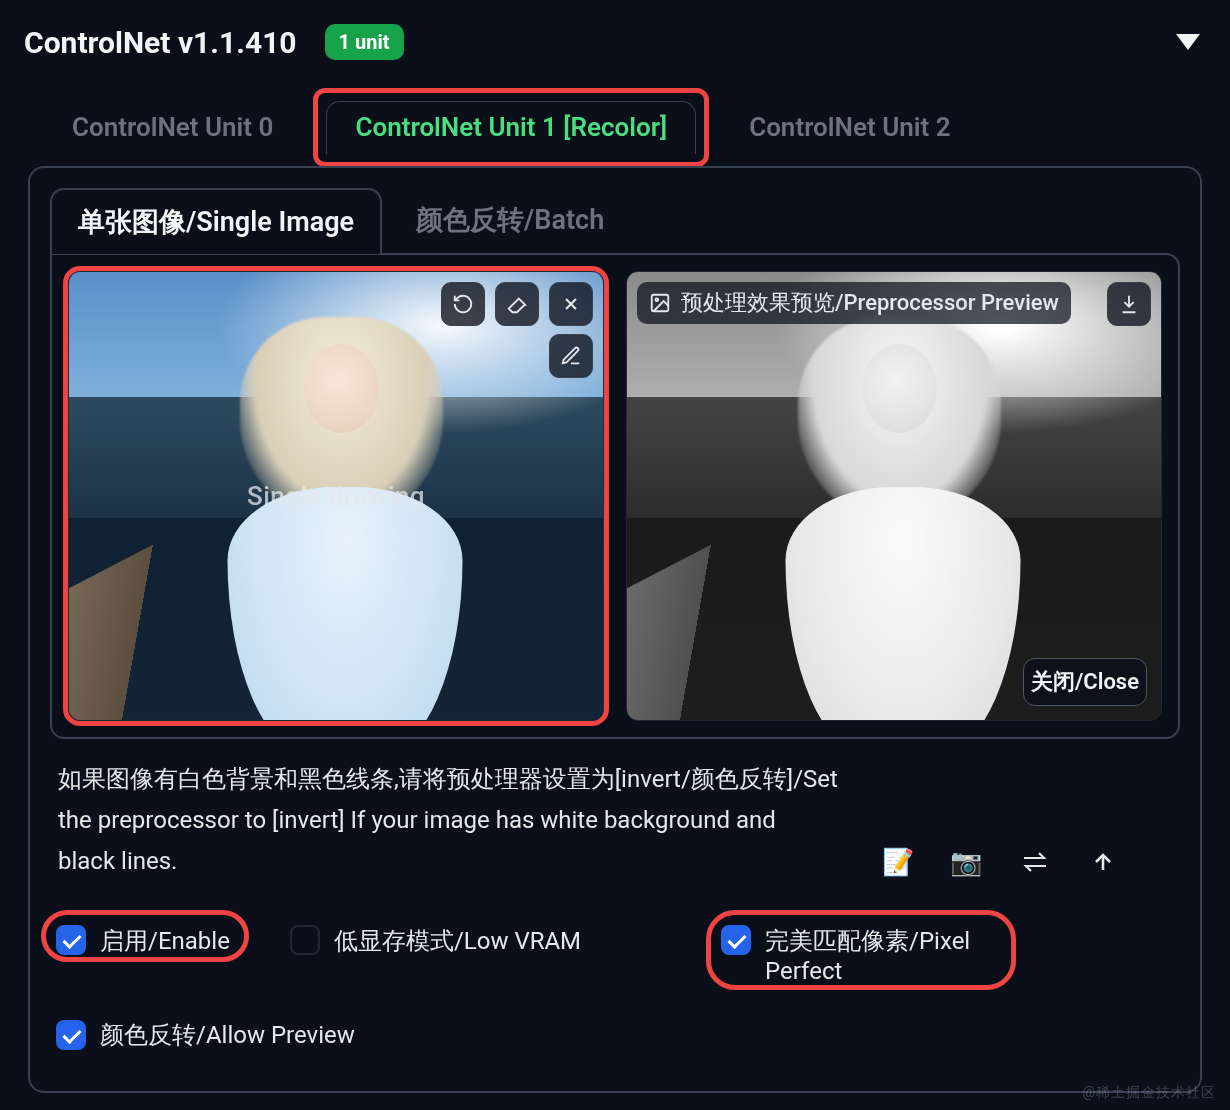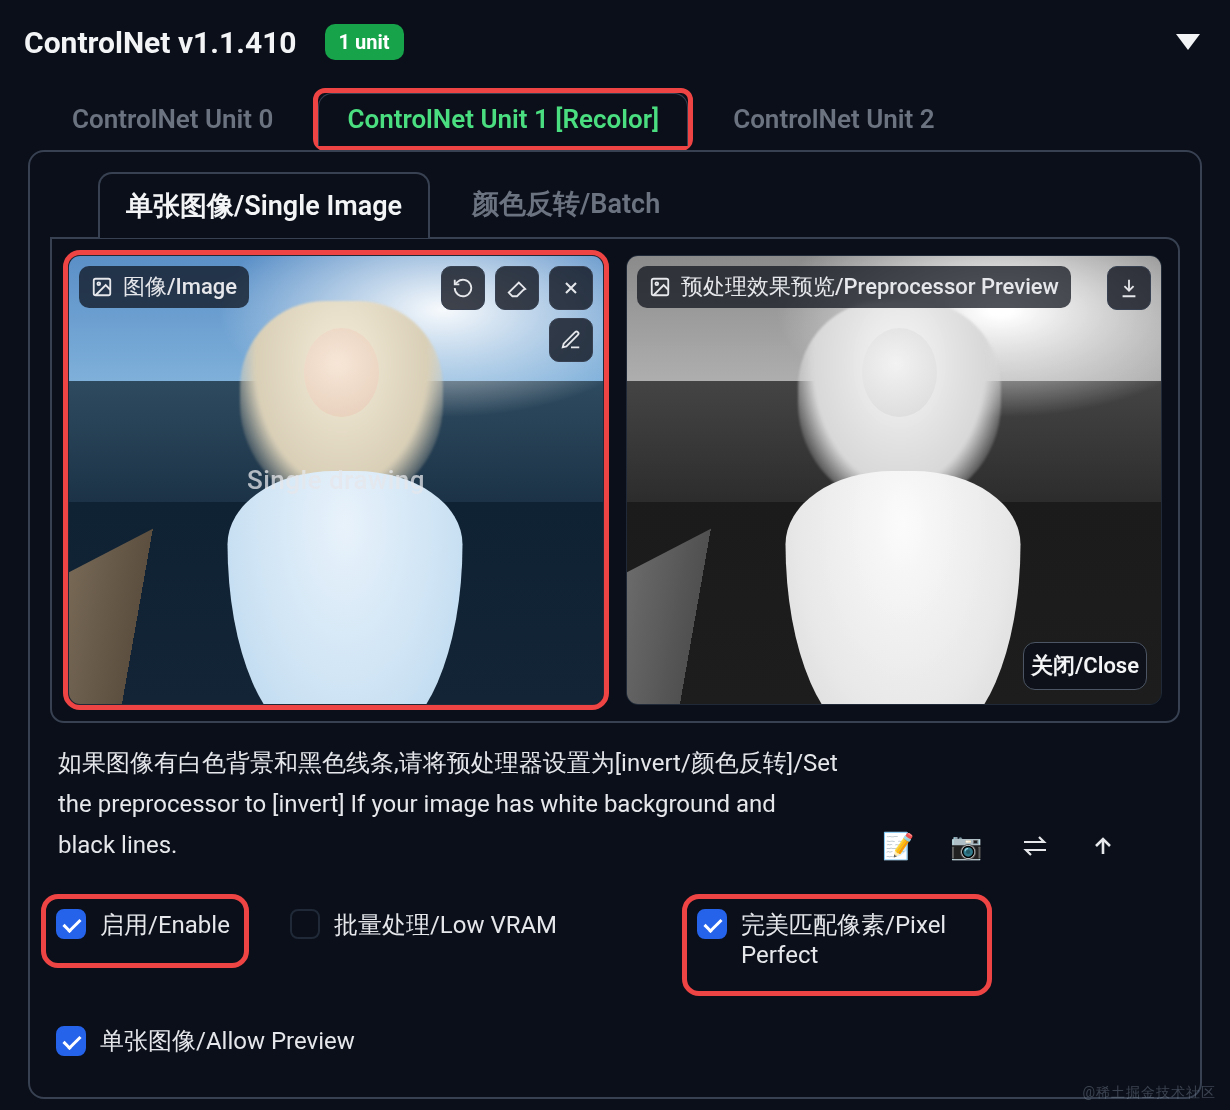--- a/index.html
+++ b/index.html
@@ -73,23 +73,22 @@
   .main-frame {
     border: 2px solid #374151;
     border-radius: 16px;
     margin: 0 4px;
     padding: 20px 20px 40px 20px;
     position: relative;
     top: -1px;
   }
   .inner-tabs {
     display: flex;
-    gap: 16px;
+    gap: 8px;
     margin-bottom: -1px;
-    margin-left: 48px;
   }
   .inner-tab {
     font-size: 27px;
     font-weight: 600;
     color: #6b7280;
     padding: 14px 26px;
     border-radius: 14px 14px 0 0;
     cursor: pointer;
   }
   .inner-tab.active {
@@ -210,22 +209,22 @@
   .check-item {
     display: flex;
     align-items: flex-start;
     gap: 14px;
     font-size: 24px;
     color: #e5e7eb;
     max-width: 320px;
   }
   .check-item.hl {
     outline: 5px solid #ef4444;
-    border-radius: 12px;
-    padding: 10px 14px 22px 10px;
+    border-radius: 24px;
+    padding: 10px 14px 0 10px;
     margin: -10px -14px -10px -10px;
   }
   .chk {
     width: 30px; height: 30px;
     border-radius: 8px;
     border: 2px solid #1f2937;
     background: #0b0f19;
     flex-shrink: 0;
     position: relative;
     cursor: pointer;
@@ -308,49 +307,41 @@
 <div class="panel">
 
   <div class="header-row">
     <span class="title">ControlNet v1.1.410</span>
     <span class="badge">1 unit</span>
     <div class="caret"></div>
   </div>
 
   <div class="tabs">
     <div class="tab">ControlNet Unit 0</div>
-    <div class="highlight-box" style="padding:0;">
+    <div class="highlight-box" style="padding:8px;">
       <div class="tab active">ControlNet Unit 1 [Recolor]</div>
     </div>
     <div class="tab">ControlNet Unit 2</div>
   </div>
 
   <div class="main-frame">
 
     <div class="inner-tabs">
       <div class="inner-tab active">单张图像/Single Image</div>
       <div class="inner-tab">颜色反转/Batch</div>
     </div>
 
     <div class="image-row">
 
       <div class="image-slot hl">
         <div class="photo">
           <div class="pier"></div>
           <div class="hair"></div>
           <div class="dress"></div>
           <div class="head"></div>
-        </div>
-        <div class="slot-label">
-          <svg width="22" height="22" viewBox="0 0 24 24" fill="none" stroke="currentColor" stroke-width="2">
-              <rect x="3" y="3" width="18" height="18" rx="2"></rect>
-              <circle cx="8.5" cy="8.5" r="1.5"></circle>
-              <path d="M21 15l-5-5L5 21"></path>
-            </svg>
-          <span>图像/Image</span>
         </div>
         <div class="slot-actions">
           <div class="icon-btn">
             <svg width="22" height="22" viewBox="0 0 24 24" fill="none" stroke="currentColor" stroke-width="2">
                 <path d="M3 12a9 9 0 1 0 3-6.7L3 8"></path>
                 <path d="M3 3v5h5"></path>
               </svg>
           </div>
           <div class="icon-btn">
             <svg width="22" height="22" viewBox="0 0 24 24" fill="none" stroke="currentColor" stroke-width="2">
@@ -420,30 +411,30 @@
       </div>
     </div>
 
     <div class="check-row">
       <div class="check-item hl">
         <div class="chk checked"></div>
         <span>启用/Enable</span>
       </div>
       <div class="check-item">
         <div class="chk"></div>
-        <span>批量处理/Low VRAM</span>
+        <span>低显存模式/Low VRAM</span>
       </div>
       <div style="flex:0 0 20px"></div>
       <div class="check-item hl" style="max-width:300px;">
         <div class="chk checked"></div>
         <span>完美匹配像素/Pixel Perfect</span>
       </div>
     </div>
 
     <div class="allow-row">
       <div class="chk checked"></div>
-      <span>单张图像/Allow Preview</span>
+      <span>颜色反转/Allow Preview</span>
     </div>
 
   </div>
 </div>
 
 <div class="watermark">@稀土掘金技术社区</div>
 
 </body></html>

